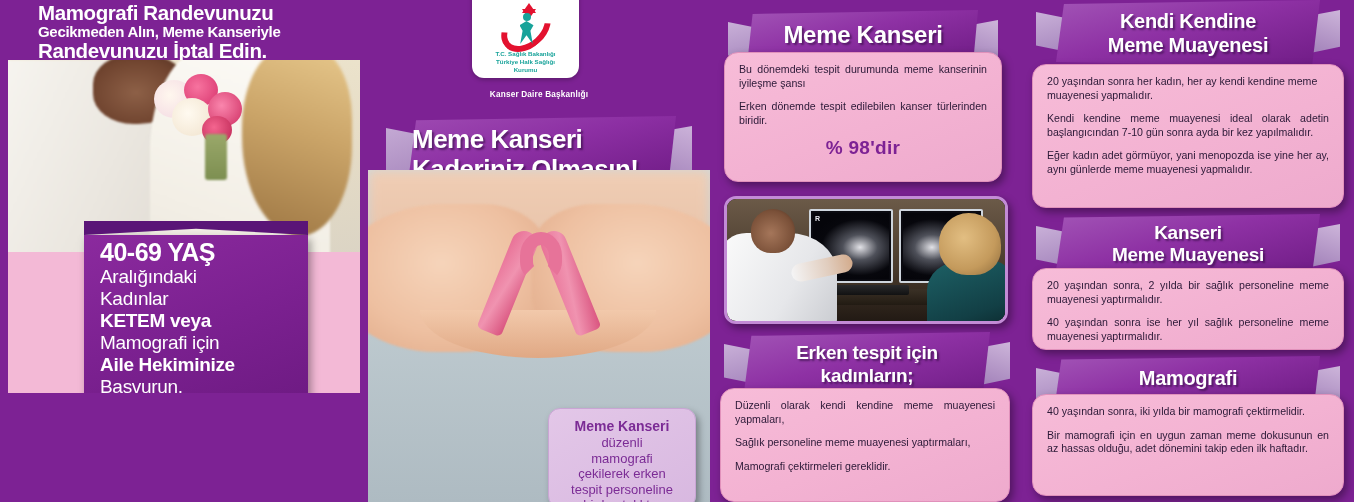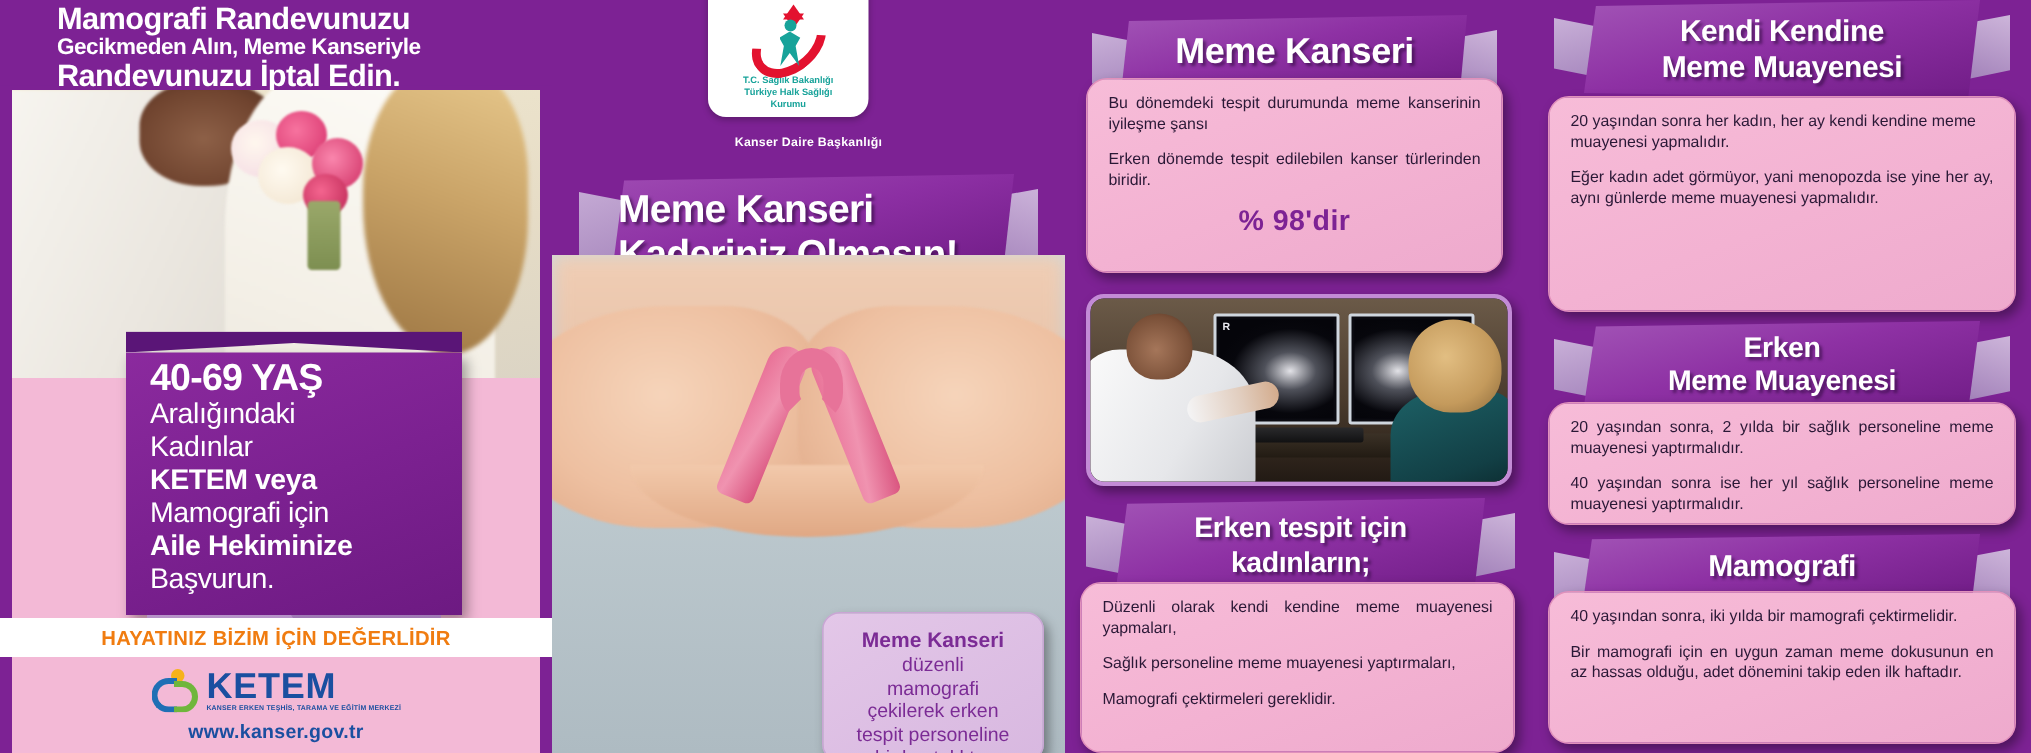--- a/index.html
+++ b/index.html
@@ -11,21 +11,21 @@
   }
   #poster {
     position: relative;
     width: 1354px; height: 502px;
     background: #7d2294;
   }
 
   
   #left-panel {
     position: absolute; left: 0; top: 0;
-    width: 368px; height: 502px;
+    width: 368px; height: 393px;
     background: #7d2294;
     overflow: hidden;
   }
   #left-headline {
     position: absolute; left: 0; top: 0;
     width: 368px; height: 57px;
     background: #7d2294;
     padding: 2px 8px 0 38px;
   }
   #left-headline .l1 {
@@ -585,29 +585,30 @@
       <div class="wL"></div>
       <div class="wR"></div>
       <div class="bd"></div>
       <div class="tx">
         <div>Kendi Kendine</div>
         <div>Meme Muayenesi</div>
       </div>
     </div>
     <div class="card" id="card-kendi">
       <p class="plain">20 yaşından sonra her kadın, her ay kendi kendine  meme muayenesi yapmalıdır.</p>
+      <p>Kendi kendine meme muayenesi ideal olarak adetin başlangıcından 7-10 gün sonra ayda bir kez yapılmalıdır.</p>
       <p>Eğer kadın adet görmüyor, yani menopozda ise yine her ay, aynı günlerde meme muayenesi yapmalıdır.</p>
     </div>
 
     <div class="banner" id="bn-klinik">
       <div class="wL"></div>
       <div class="wR"></div>
       <div class="bd"></div>
       <div class="tx">
-        <div>Erken</div>
+        <div>Kanseri</div>
         <div>Meme Muayenesi</div>
       </div>
     </div>
     <div class="card" id="card-klinik">
       <p>20 yaşından sonra, 2 yılda bir sağlık personeline meme muayenesi yaptırmalıdır.</p>
       <p>40 yaşından sonra ise her yıl sağlık personeline meme muayenesi yaptırmalıdır.</p>
     </div>
 
     <div class="banner" id="bn-mamografi">
       <div class="wL"></div>

